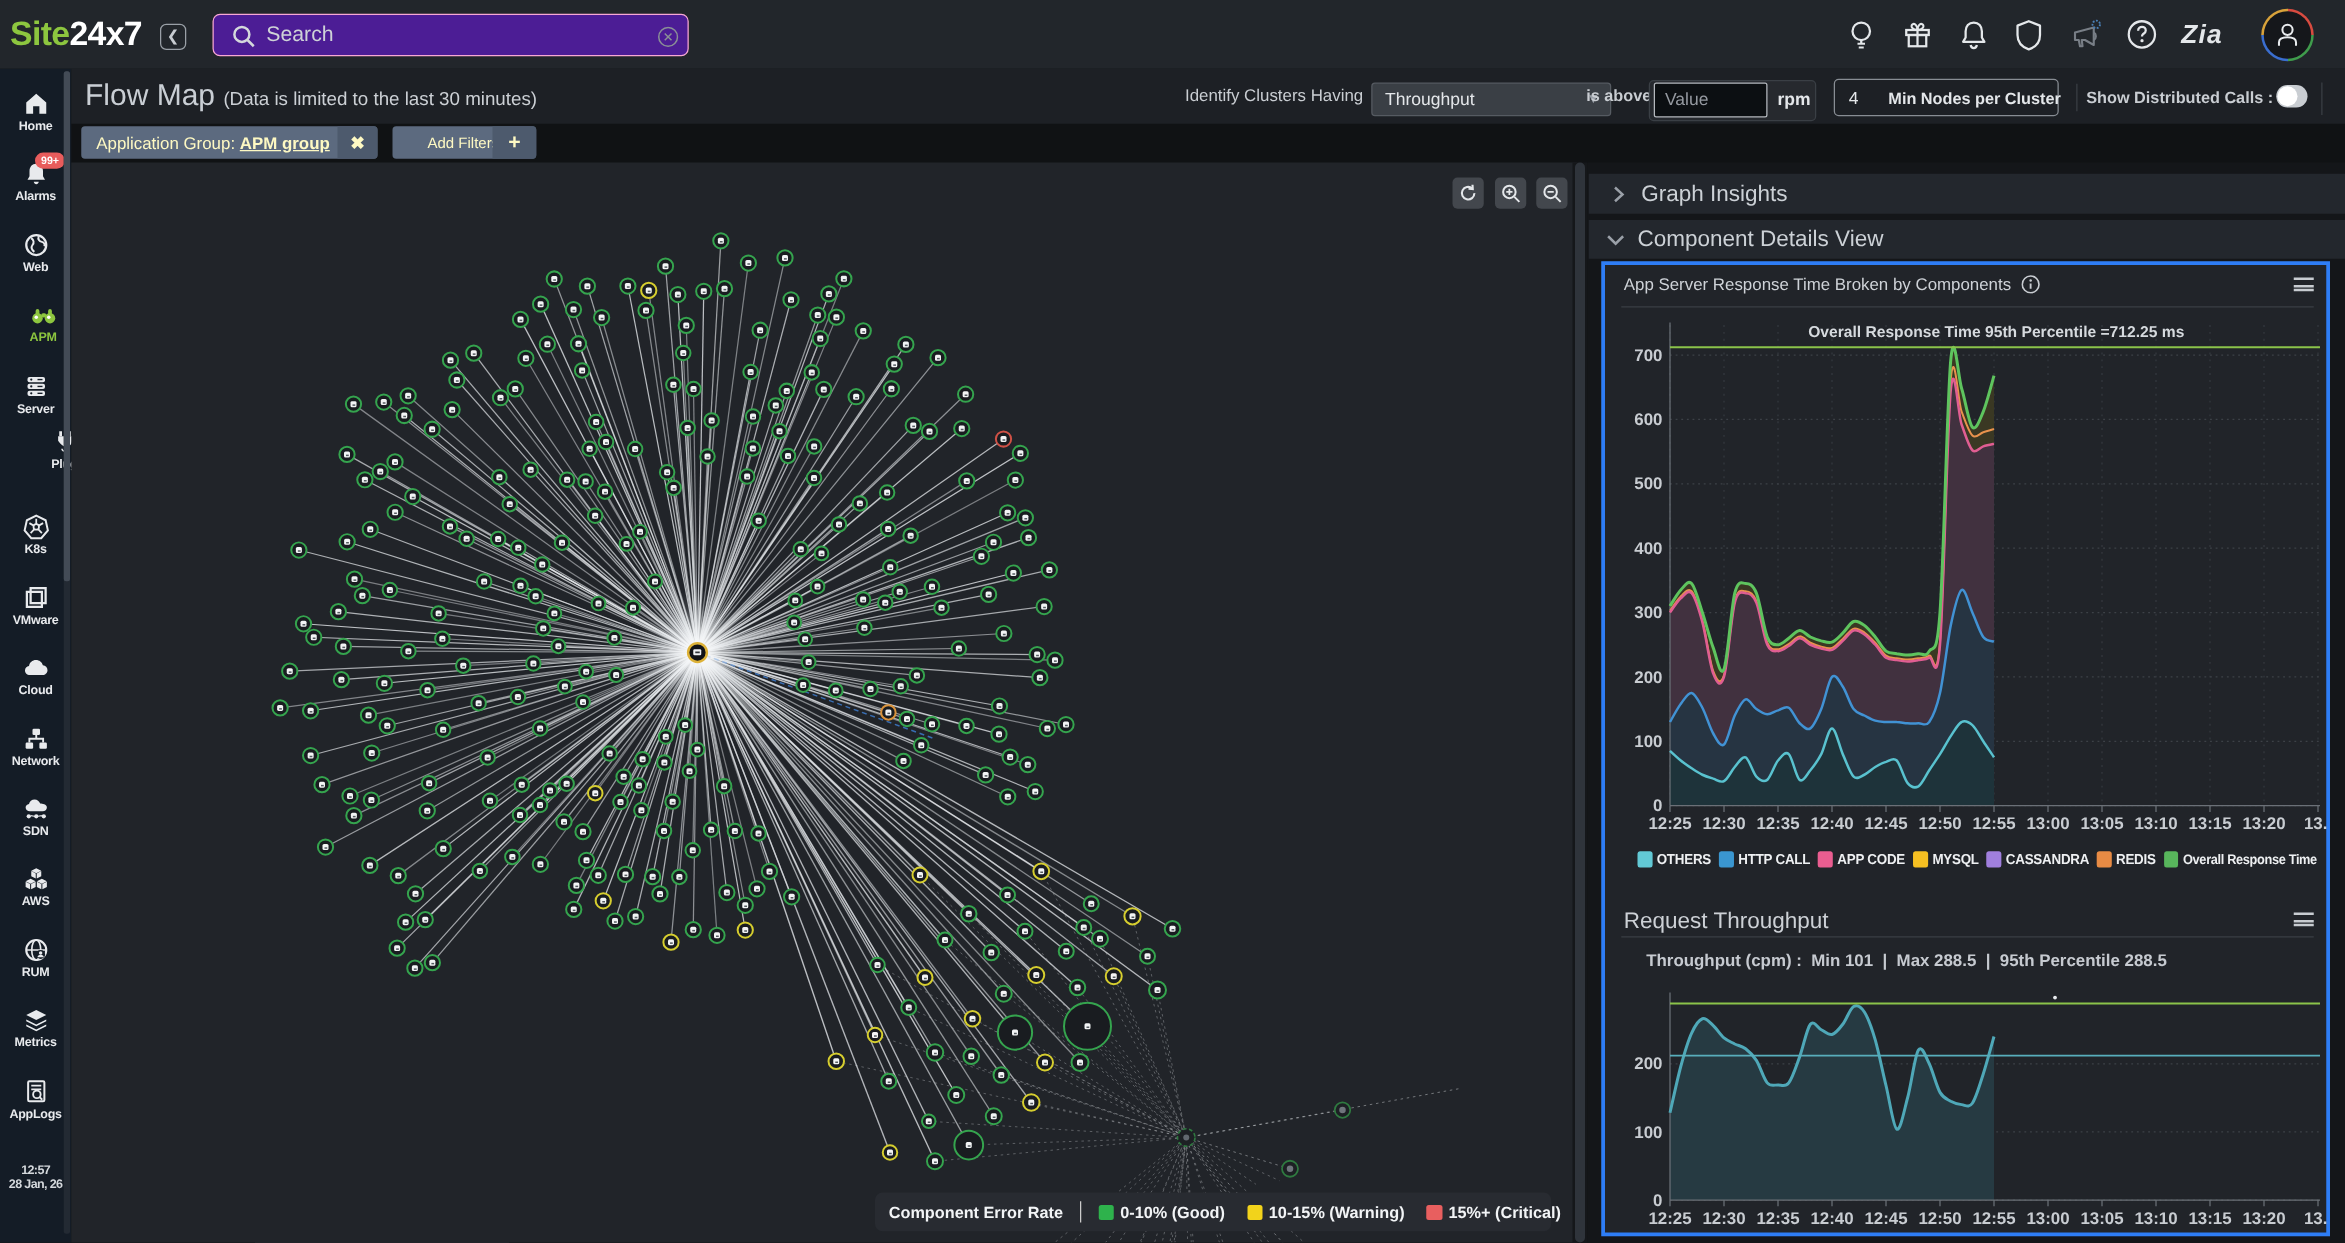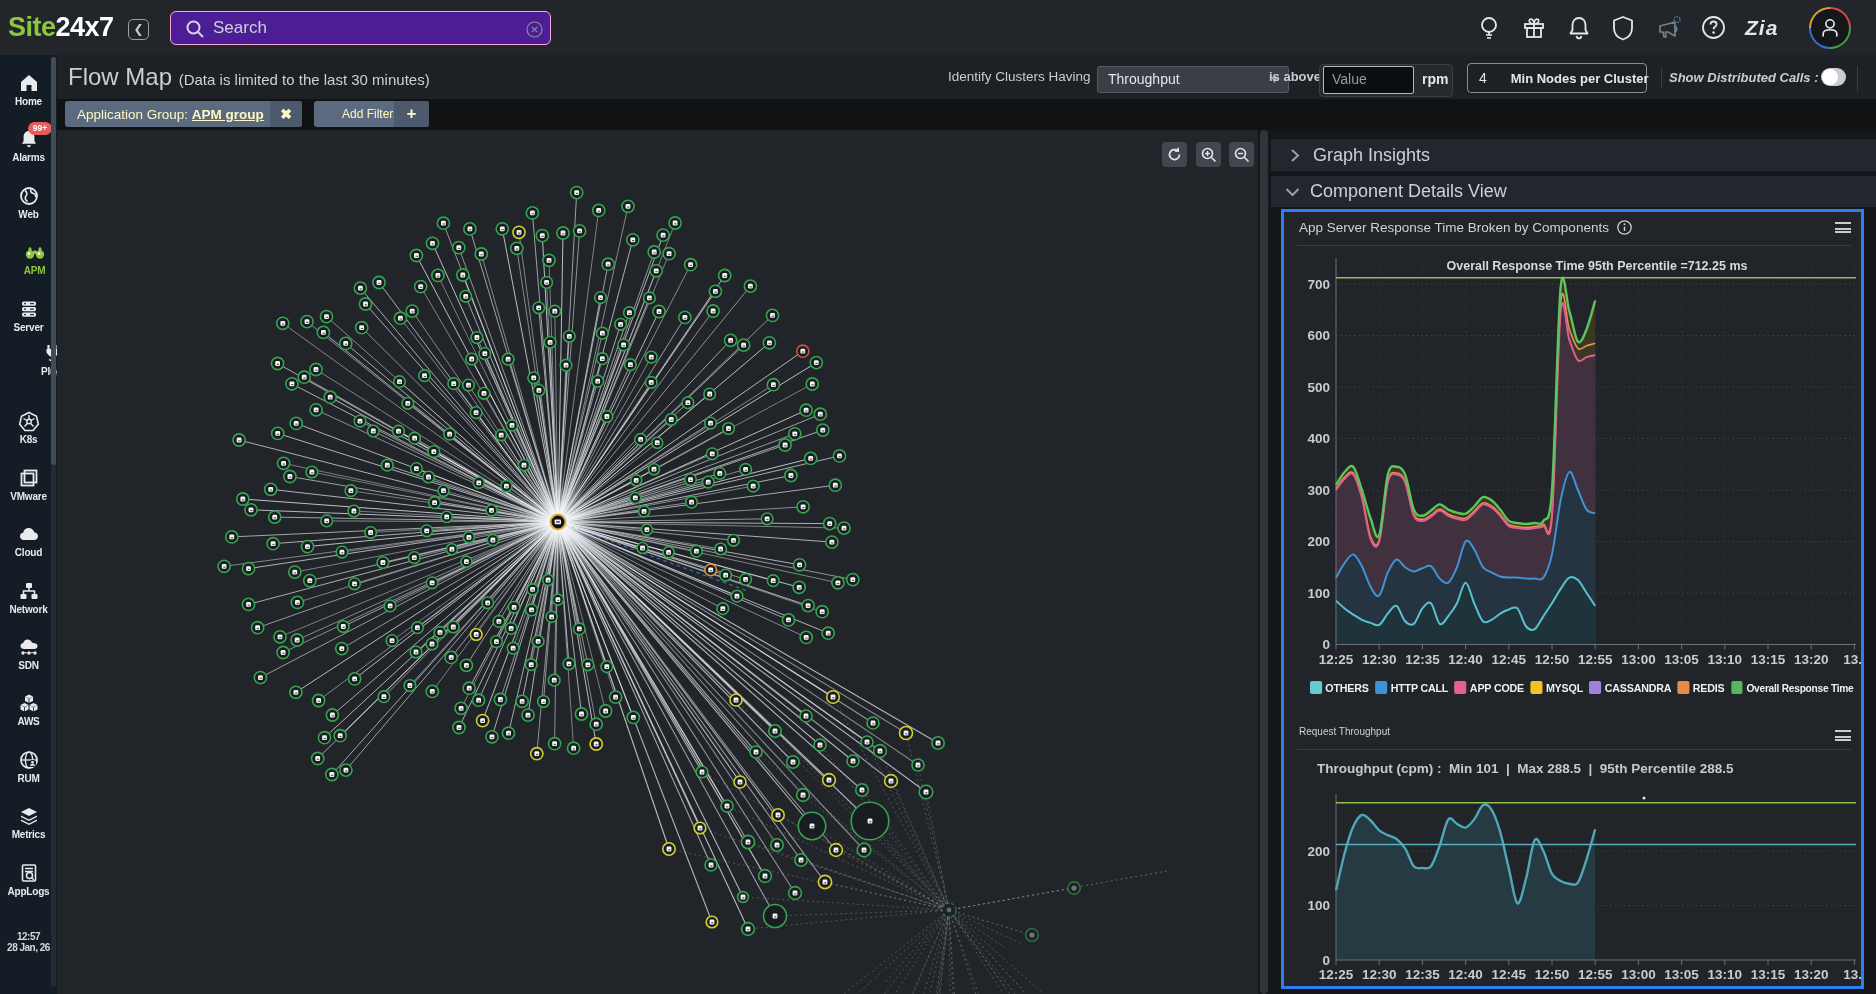--- a/index.html
+++ b/index.html
@@ -234,21 +234,21 @@
   <div class="abs" style="left:1212px;top:14px;font-size:13px;color:#c9cdd2;font-weight:bold;white-space:nowrap;">is above</div>
   <div class="abs" style="left:1262px;top:9px;width:134px;height:33px;border:1px solid #3a3f45;border-radius:4px;background:#26292e;">
     <div class="abs" style="left:3px;top:1px;width:91px;height:28px;background:#0c0f12;border:1.5px solid #b4b8bd;border-radius:2px;color:#9599a0;font-size:14px;line-height:25px;"><span style="margin-left:8px;">Value</span></div>
     <div class="abs" style="left:102px;top:6px;color:#e4e7ea;font-size:14px;font-weight:bold;">rpm</div>
   </div>
   <div class="abs" style="left:1410px;top:8px;width:180px;height:30px;border:1.5px solid #888d94;border-radius:4px;color:#e4e7ea;font-size:14px;line-height:28px;white-space:nowrap;">
     <span style="margin-left:11px;">4</span>
     <span style="margin-left:20px;font-weight:bold;font-size:13px;">Min Nodes per Cluster</span>
   </div>
   <div class="abs" style="left:1604px;top:12px;width:1px;height:22px;background:#3a3e44;"></div>
-  <div class="abs" style="left:1612px;top:15px;font-size:13px;color:#c9cdd2;font-weight:bold;white-space:nowrap;font-style:italic;">Show Distributed Calls :</div>
+  <div class="abs" style="left:1612px;top:15px;font-size:13px;color:#c9cdd2;font-weight:bold;white-space:nowrap;">Show Distributed Calls :</div>
   <div class="abs" style="left:1764px;top:13px;width:25px;height:18px;background:#c9cdd2;border-radius:9px;">
     <div class="abs" style="left:1px;top:1px;width:16px;height:16px;background:#fff;border-radius:50%;"></div>
   </div>
   <div class="abs" style="left:1800px;top:11px;width:1px;height:26px;background:#3a3e44;"></div>
 </div>
 
 <div class="chip" style="left:65px;width:237px;">
   <span style="padding-left:12px;white-space:nowrap;font-size:13.5px;">Application Group: <u style="font-weight:bold;">APM group</u></span>
   <span class="btn" style="position:absolute;right:0;width:32px;font-size:14px;">✖</span>
 </div>
@@ -2166,20 +2166,27 @@
         <line x1="6.5" y1="4" x2="6.5" y2="9" stroke="#e4e7ea" stroke-width="1.4"></line>
       </svg>
     </div>
   <div class="hbtn" style="left:1172px;top:12px;">
       <svg width="16" height="16" viewBox="0 0 16 16">
         <circle cx="6.5" cy="6.5" r="5" fill="none" stroke="#e4e7ea" stroke-width="1.6"></circle>
         <line x1="10.5" y1="10.5" x2="14.5" y2="14.5" stroke="#e4e7ea" stroke-width="1.6"></line>
         <line x1="4" y1="6.5" x2="9" y2="6.5" stroke="#e4e7ea" stroke-width="1.4"></line>
       </svg>
     </div>
+  <div class="abs" style="left:643px;top:824px;width:541px;height:31px;background:#282b31;border-radius:6px;color:#f2f4f6;font-size:13px;font-weight:bold;line-height:31px;white-space:nowrap;">
+    <span style="margin-left:11px;">Component Error Rate</span>
+    <span style="display:inline-block;width:1px;height:17px;background:#ccc;margin:0 10px;vertical-align:-4px;"></span>
+    <span class="lgsq" style="background:#2eb24c;"></span>0-10% (Good)
+    <span class="lgsq" style="background:#f2d31b;margin-left:14px;"></span>10-15% (Warning)
+    <span class="lgsq" style="background:#e85f5f;margin-left:14px;"></span>15%+ (Critical)
+  </div>
 </div>
 <div id="vscroll">
     <div class="thumb"></div>
   </div>
 
 <div id="rpanel"></div>
 <div class="acc" style="top:139px;">
   <svg style="margin-left:16px" width="15" height="15" viewBox="0 0 15 15">
       <path d="M5 2 L11 7.5 L5 13" fill="none" stroke="#9aa0a8" stroke-width="2"></path>
     </svg>
@@ -2279,21 +2286,21 @@
   <div class="abs" style="left:26px;top:469px;width:580px;font-size:11.5px;font-weight:bold;color:#eef0f2;white-space:nowrap;letter-spacing:-0.2px;transform:scale(0.93,1);transform-origin:0 50%;">
     <span class="lgsq" style="background:#62c9d5;margin-right:4px;"></span>OTHERS
     <span class="lgsq" style="background:#3a96d0;margin-left:4px;margin-right:4px;"></span>HTTP CALL
     <span class="lgsq" style="background:#ea5d90;margin-left:4px;margin-right:4px;"></span>APP CODE
     <span class="lgsq" style="background:#f6c022;margin-left:4px;margin-right:4px;"></span>MYSQL
     <span class="lgsq" style="background:#a07fdd;margin-left:4px;margin-right:4px;"></span>CASSANDRA
     <span class="lgsq" style="background:#e88b44;margin-left:4px;margin-right:4px;"></span>REDIS
     <span class="lgsq" style="background:#58b65c;margin-left:4px;margin-right:4px;"></span><span style="font-size:11px;letter-spacing:-0.3px;">Overall Response Time</span>
   </div>
 
-  <div class="abs" style="left:15px;top:514px;font-size:10px;color:#cdd1d6;">Request Throughput</div>
+  <div class="abs" style="left:15px;top:514px;font-size:18px;color:#cdd1d6;">Request Throughput</div>
   <div class="hamb" style="left:551px;top:518px;"></div>
   <div class="abs" style="left:13px;top:537px;width:554px;height:1px;background:#3a3e44;"></div>
   <div class="abs" style="left:33px;top:549px;font-size:13.5px;font-weight:bold;color:#c6cad0;">Throughput (cpm) :&nbsp; Min 101&nbsp; | &nbsp;Max 288.5&nbsp; | &nbsp;95th Percentile 288.5</div>
   <div class="abs" style="left:2px;top:568px;width:576px;height:212px;">
       <svg width="576" height="210" viewBox="0 0 576 210" xmlns="http://www.w3.org/2000/svg" style="position:absolute;left:0;top:0">
         <line x1="50.0" y1="180.0" x2="570" y2="180.0" stroke="#3d4147" stroke-width="1" stroke-dasharray="1.5 3"></line>
         <text x="44" y="184.5" text-anchor="end" font-size="13.5" font-weight="bold" fill="#c8ccd1" font-family="Liberation Sans, sans-serif">0</text>
         <line x1="50.0" y1="125.5" x2="570" y2="125.5" stroke="#3d4147" stroke-width="1" stroke-dasharray="1.5 3"></line>
         <text x="44" y="130.0" text-anchor="end" font-size="13.5" font-weight="bold" fill="#c8ccd1" font-family="Liberation Sans, sans-serif">100</text>
         <line x1="50.0" y1="71.0" x2="570" y2="71.0" stroke="#3d4147" stroke-width="1" stroke-dasharray="1.5 3"></line>

